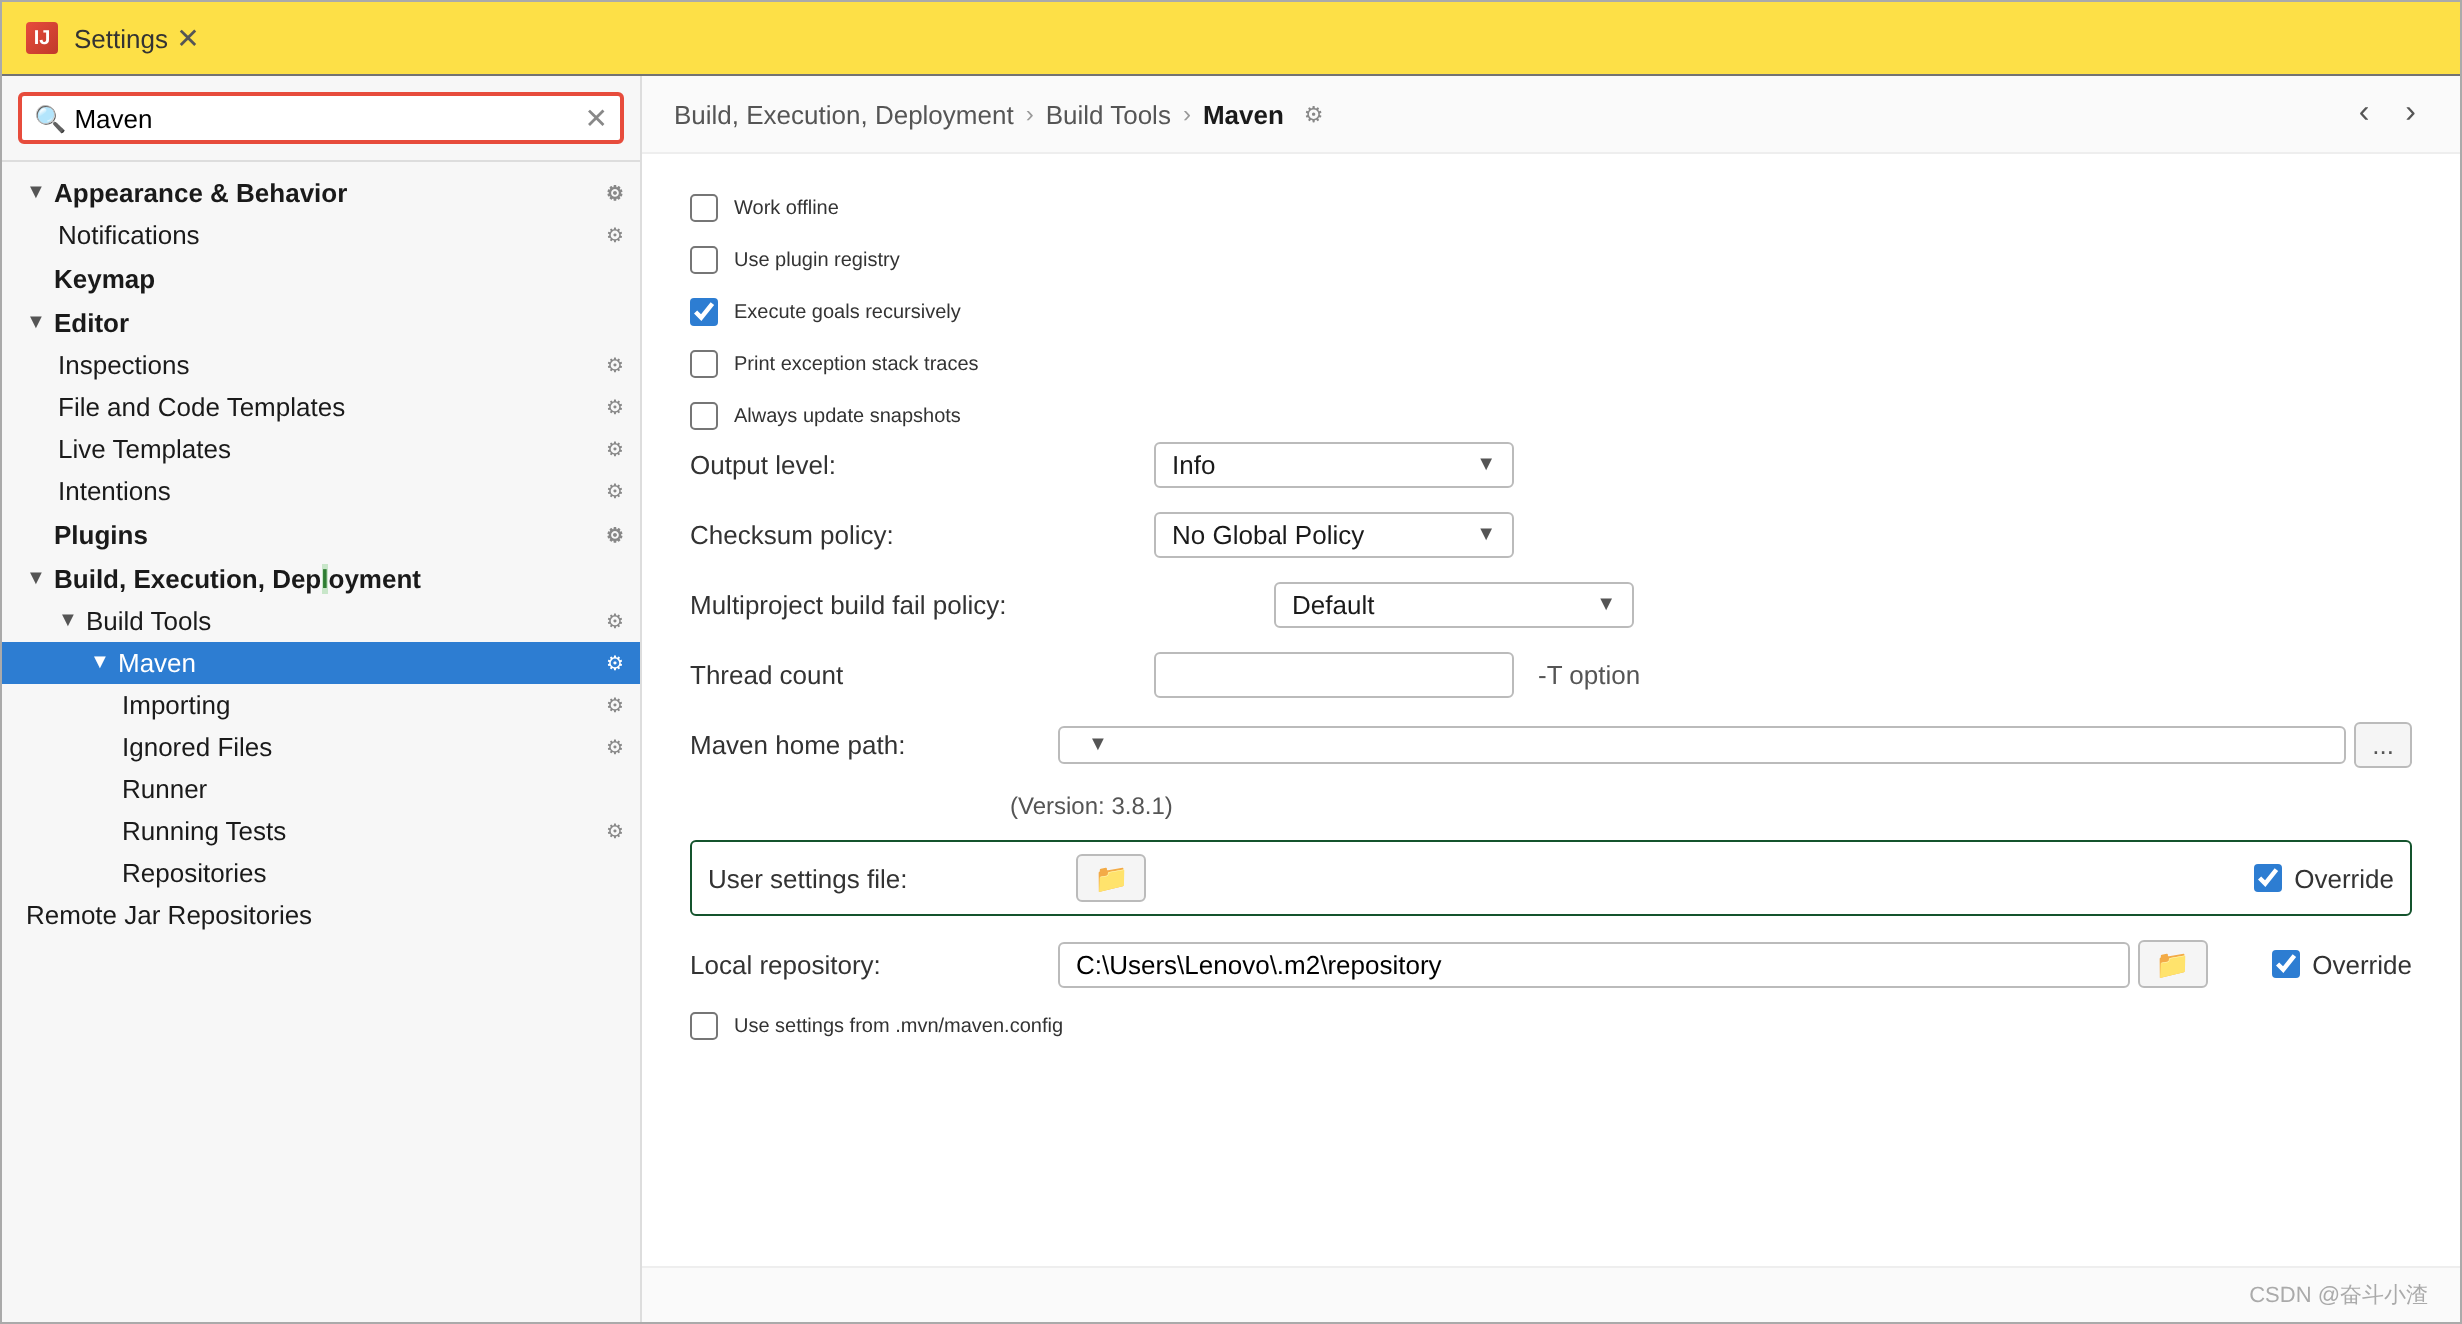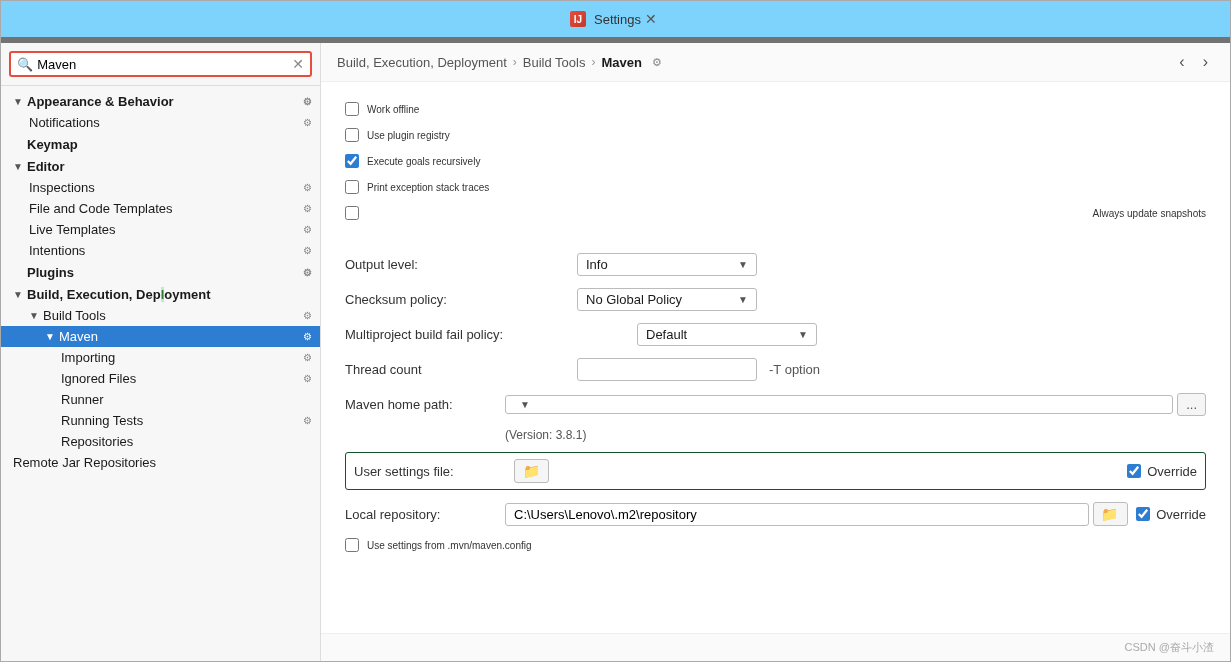--- a/index.html
+++ b/index.html
@@ -1,20 +1,20 @@
 <!DOCTYPE html>
 <html><head>
   <meta charset="utf-8">
   <style>
     * { box-sizing: border-box; margin: 0; padding: 0; }
     body { font-family: 'Segoe UI', Arial, sans-serif; font-size: 13px; background: #f0f0f0; color: #1a1a1a; }
     
     .window { width: 1231px; height: 662px; background: #ffffff; border: 1px solid #aaa; display: flex; flex-direction: column; overflow: hidden; }
     
-    .title-bar { background: #7dd3fc; padding: 8px 12px; display: flex; align-items: center; justify-content: center; border-bottom: 6px solid #737373; min-height: 36px; }
+    .title-bar { background: #fde047; padding: 8px 12px; display: flex; align-items: center; justify-content: flex-start; border-bottom: 1px solid #737373; min-height: 36px; }
     .title-bar-left { display: flex; align-items: center; gap: 8px; }
     .app-icon { width: 16px; height: 16px; background: linear-gradient(135deg, #e74c3c, #c0392b); border-radius: 2px; display: flex; align-items: center; justify-content: center; font-size: 10px; color: white; font-weight: bold; }
     .title-text { font-size: 13px; color: #333; }
     .window-controls { display: flex; gap: 4px; }
     .win-btn { width: 20px; height: 20px; border: none; background: none; cursor: pointer; display: flex; align-items: center; justify-content: center; color: #555; font-size: 14px; }
 
     .main-content { display: flex; flex: 1; overflow: hidden; }
 
     
     .sidebar { width: 320px; min-width: 320px; border-right: 1px solid #ddd; display: flex; flex-direction: column; background: #f7f7f7; overflow: hidden; }
@@ -62,21 +62,21 @@
     input[type="checkbox"] { width: 14px; height: 14px; cursor: pointer; accent-color: #2d7dd2; }
     
     .dropdown { display: flex; align-items: center; border: 1px solid #bbb; border-radius: 3px; background: white; padding: 3px 8px; min-width: 180px; gap: 6px; cursor: pointer; }
     .dropdown-text { flex: 1; font-size: 13px; }
     .dropdown-arrow { color: #555; font-size: 10px; }
     
     .text-input { border: 1px solid #bbb; border-radius: 3px; padding: 3px 8px; font-size: 13px; min-width: 180px; outline: none; }
     
     .option-text { color: #555; font-size: 13px; }
     
-    .path-row { display: flex; align-items: center; gap: 0; margin-bottom: 12px; }
+    .path-row { display: flex; align-items: center; gap: 24px; margin-bottom: 12px; }
     .path-label { min-width: 160px; color: #333; font-size: 13px; }
     .path-input { flex: 1; border: 1px solid #bbb; border-radius: 3px; padding: 3px 8px; font-size: 13px; outline: none; background: white; }
     .dropdown-with-browse { display: flex; align-items: center; flex: 1; gap: 4px; }
     .wide-dropdown { flex: 1; border: 1px solid #bbb; border-radius: 3px; background: white; padding: 3px 8px; display: flex; align-items: center; cursor: pointer; }
     .wide-dropdown-text { flex: 1; font-size: 13px; }
     .wide-dropdown-arrow { color: #555; font-size: 10px; margin-left: 6px; }
     .browse-btn { border: 1px solid #bbb; border-radius: 3px; background: #f5f5f5; padding: 3px 8px; cursor: pointer; font-size: 13px; color: #555; min-width: 28px; display: flex; align-items: center; justify-content: center; }
     
     .override-checkbox-row { display: flex; align-items: center; gap: 6px; }
     .override-checkbox { width: 14px; height: 14px; cursor: pointer; accent-color: #2d7dd2; }
@@ -230,21 +230,21 @@
         <div class="setting-row checkbox-row">
           <input type="checkbox" id="execute-goals" checked="" style="">
           <label for="execute-goals" class="checkbox-label">Execute goals recursively</label>
         </div>
 
         <div class="setting-row checkbox-row">
           <input type="checkbox" id="print-exception" style="">
           <label for="print-exception" class="checkbox-label">Print exception stack traces</label>
         </div>
 
-        <div class="setting-row checkbox-row" style="margin-bottom:33px;justify-content:space-between;">
+        <div class="setting-row checkbox-row" style="margin-bottom:6px;">
           <input type="checkbox" id="always-update" style="">
           <label for="always-update" class="checkbox-label">Always update snapshots</label>
         </div>
 
         <div class="setting-row">
           <span class="setting-label">Output level:</span>
           <div class="dropdown">
             <span class="dropdown-text">Info</span>
             <span class="dropdown-arrow">▼</span>
           </div>

